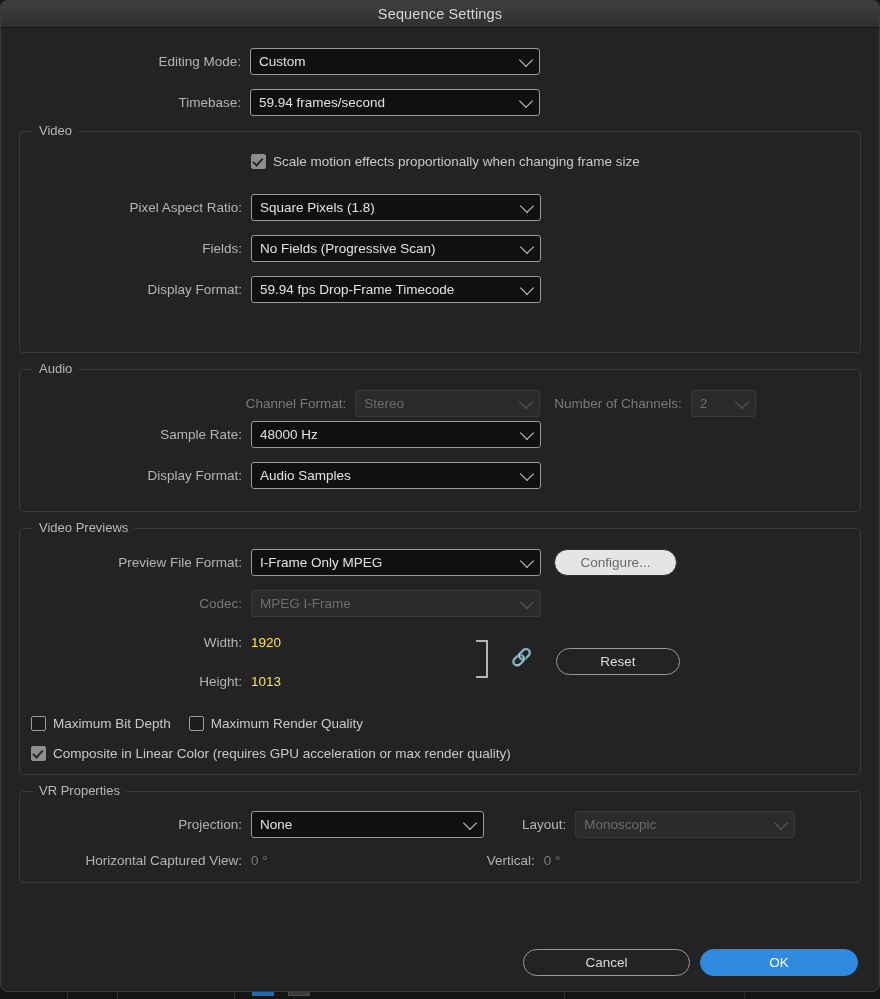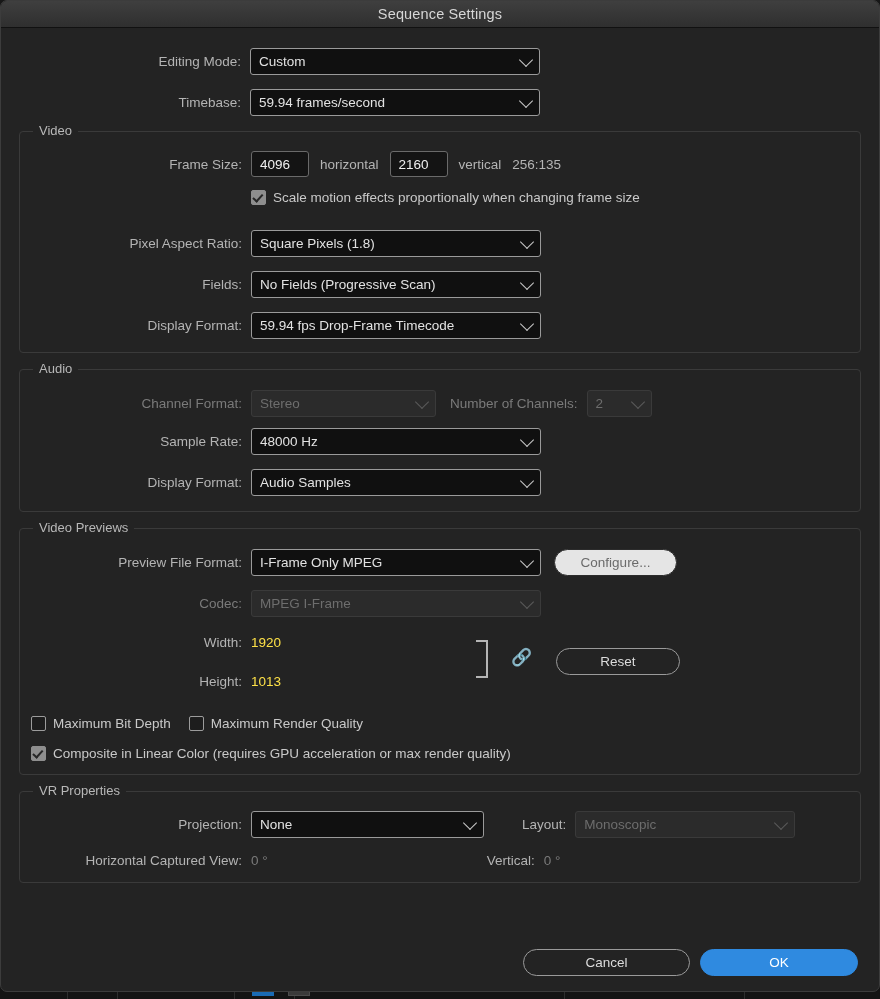--- a/index.html
+++ b/index.html
@@ -308,32 +308,20 @@
       <span class="lbl w-main">Timebase:</span>
       <div class="sel" style="width:290px;">
         <span>59.94  frames/second</span>
         <span class="chev"></span>
       </div>
     </div>
 
     <div class="fs" style="height:222px;">
       <span class="legend">Video</span>
 
-      <div class="row" style="margin-left:0;margin-bottom:8px;">
-        <span class="lbl w-main" style="width:222px;">Frame Size:</span>
-        <div class="inp" style="width:58px;">
-          <span>4096</span>
-        </div>
-        <span class="plain" style="margin:0 11px;">horizontal</span>
-        <div class="inp" style="width:58px;">
-          <span>2160</span>
-        </div>
-        <span class="plain" style="margin:0 11px 0 11px;">vertical</span>
-        <span class="plain">256:135</span>
-      </div>
 
       <div class="row" style="height:22px;margin-bottom:20px;">
         <span class="lbl w-main" style="width:222px;"></span>
         <div class="cbline">
           <span class="cb on"></span>
           <span>Scale motion effects proportionally when changing frame size</span>
         </div>
       </div>
 
       <div class="row" style="height:30px;margin-bottom:11px;">
@@ -357,21 +345,21 @@
         <div class="sel" style="width:290px;">
           <span>59.94 fps Drop-Frame Timecode</span>
           <span class="chev"></span>
         </div>
       </div>
     </div>
 
     <div class="fs" style="height:143px;">
       <span class="legend">Audio</span>
 
-      <div class="row" style="height:30px;margin-bottom:8px;">
+      <div class="row" style="height:30px;margin-bottom:1px;justify-content:center;">
         <span class="lbl w-main dim" style="width:222px;">Channel Format:</span>
         <div class="sel disabled" style="width:185px;">
           <span>Stereo</span>
           <span class="chev"></span>
         </div>
         <span class="plain dim" style="margin:0 9px 0 14px;">Number of Channels:</span>
         <div class="sel disabled" style="width:65px;">
           <span>2</span>
           <span class="chev"></span>
         </div>

